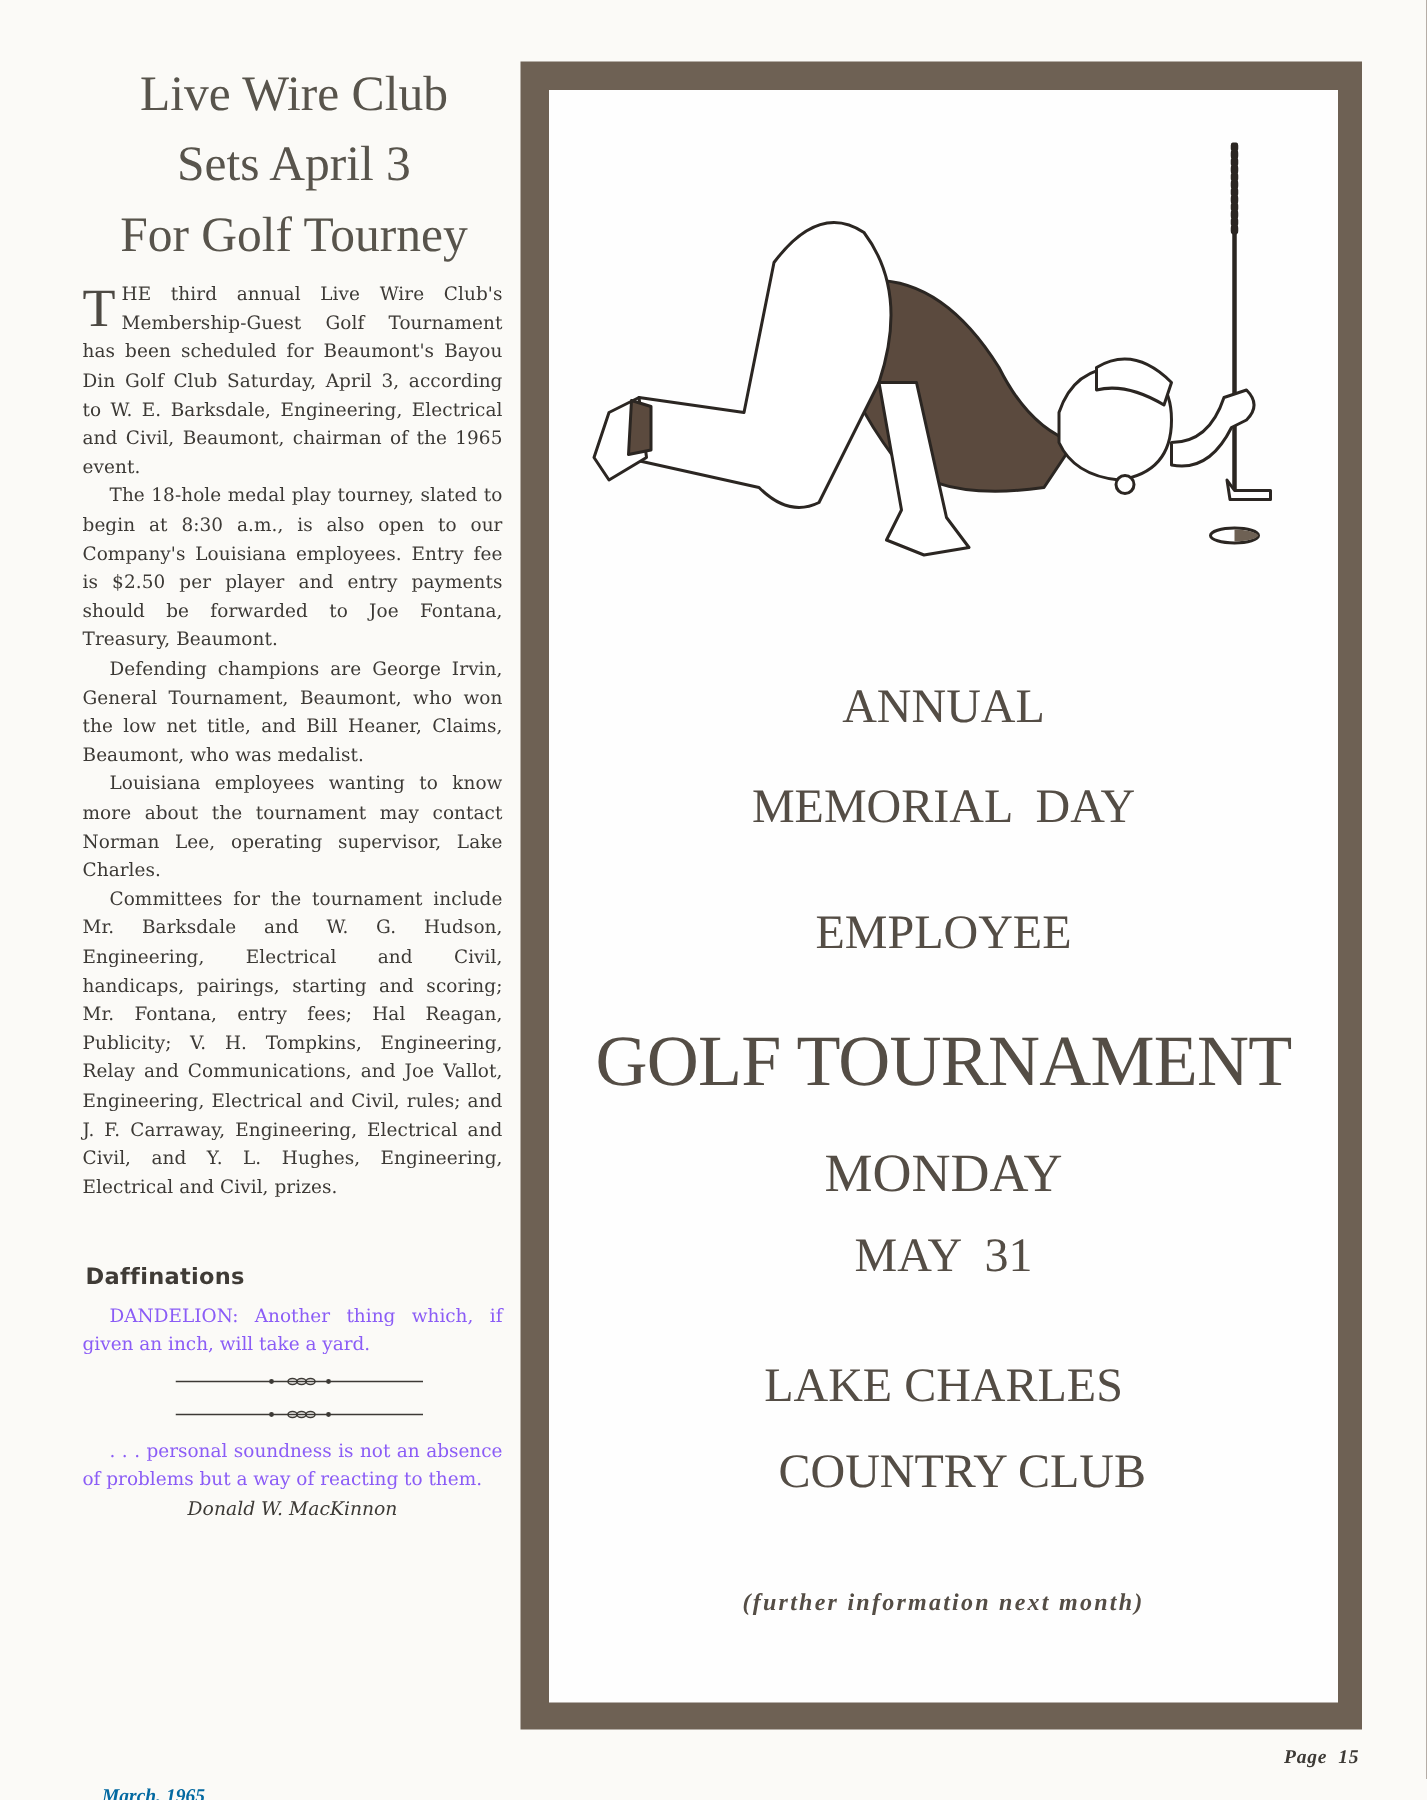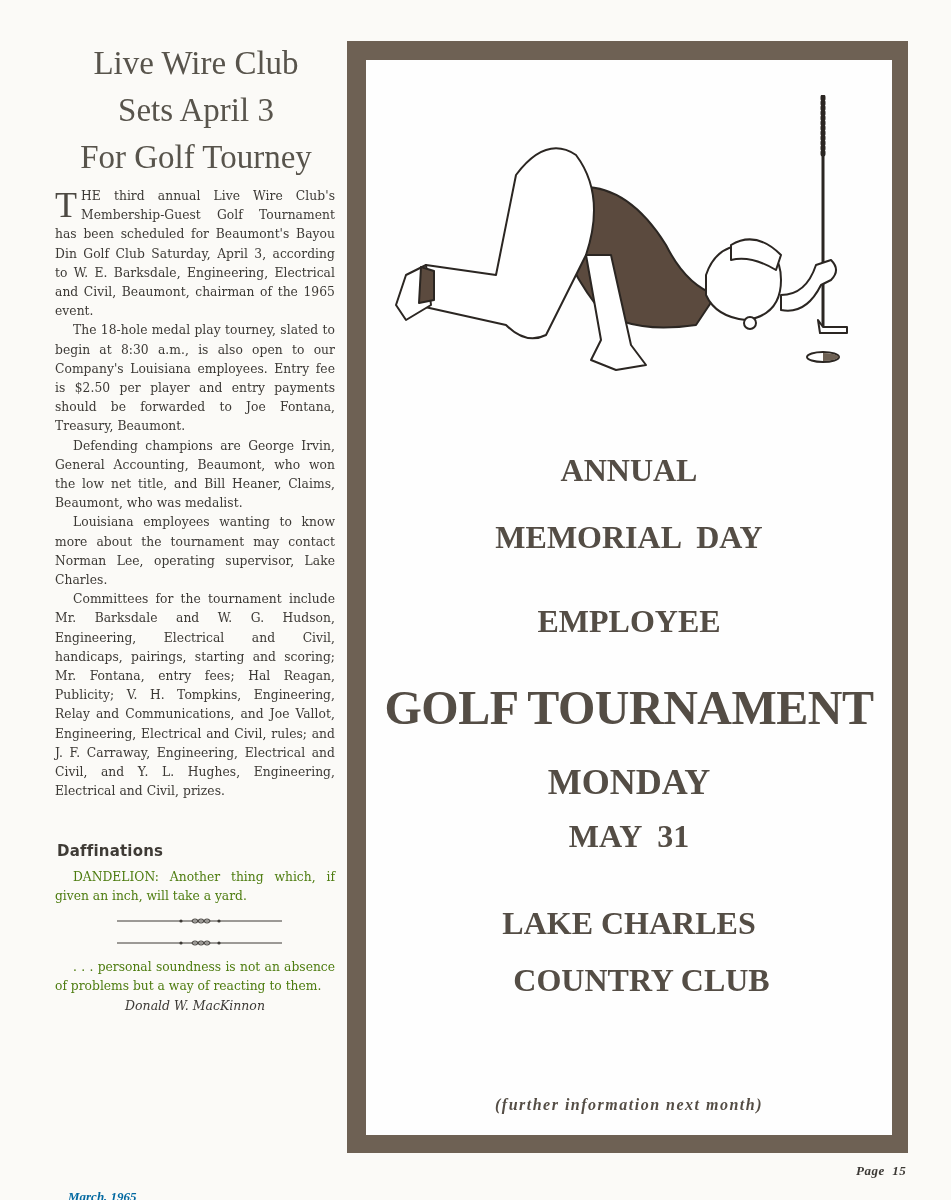--- a/index.html
+++ b/index.html
@@ -25,21 +25,21 @@
   .dropcap {
     float: left; font-family: "Liberation Serif", serif;
     font-size: 36px; line-height: 30px; margin: 3px 4px 0 0; color: #4d4943;
   }
   .sub-head {
     font-family: "DejaVu Sans", sans-serif; font-weight: bold;
     font-size: 15px; color: #3f3b36; margin: 40px 0 8px 2px; letter-spacing: 0.2px;
   }
   .def p {
     margin: 0; font-size: 12.3px; line-height: 19.2px; text-align: justify;
-    text-indent: 18px; color: #4d7c0f;
+    text-indent: 18px; color: #8b5cf6;
   }
   .divider {
     position: relative; width: 165px; height: 14px; margin: 8px auto 8px 62px;
   }
   .divider svg { display: block; }
   .attrib {
     text-align: center; font-style: italic; font-size: 12.5px;
     line-height: 20px; color: #3c3935; margin-right: 0;
   }
   .footer-left {
@@ -55,38 +55,38 @@
   .frame {
     position: absolute; left: 347px; top: 41px; width: 561px; height: 1112px;
     background: #6e6154; box-sizing: border-box;
   }
   .frame-inner {
     position: absolute; left: 19px; top: 19px; right: 16px; bottom: 18px;
     background: #fefefe;
   }
   .flyer-text {
     position: absolute; left: 0; right: 0; text-align: center;
-    font-family: "Liberation Serif", serif; color: #544d45; font-weight: bold;
+    font-family: "Liberation Serif", serif; color: #544d45; font-weight: normal;
     white-space: nowrap;
   }
   .illus { position: absolute; left: 20px; top: 35px; }
 </style>
 </head>
 <body>
 
 <div class="left-col">
   <h1 class="headline">
     <span>Live Wire Club</span><br>
     <span>Sets April 3</span><br>
     <span>For Golf Tourney</span>
   </h1>
   <div class="body-text">
     <p class="first"><span class="dropcap">T</span><span>HE third annual Live Wire Club's Membership-Guest Golf Tournament has been scheduled for Beaumont's Bayou Din Golf Club Saturday, April 3, according to W. E. Barksdale, Engineering, Electrical and Civil, Beaumont, chairman of the 1965 event.</span></p>
     <p>The 18-hole medal play tourney, slated to begin at 8:30 a.m., is also open to our Company's Louisiana employees. Entry fee is $2.50 per player and entry payments should be forwarded to Joe Fontana, Treasury, Beaumont.</p>
-    <p>Defending champions are George Irvin, General Accounting, Beaumont, who won the low net title, and Bill Heaner, Claims, Beaumont, who was medalist.</p>
+    <p>Defending champions are George Irvin, General Tournament, Beaumont, who won the low net title, and Bill Heaner, Claims, Beaumont, who was medalist.</p>
     <p>Louisiana employees wanting to know more about the tournament may contact Norman Lee, operating supervisor, Lake Charles.</p>
     <p>Committees for the tournament include Mr. Barksdale and W. G. Hudson, Engineering, Electrical and Civil, handicaps, pairings, starting and scoring; Mr. Fontana, entry fees; Hal Reagan, Publicity; V. H. Tompkins, Engineering, Relay and Communications, and Joe Vallot, Engineering, Electrical and Civil, rules; and J. F. Carraway, Engineering, Electrical and Civil, and Y. L. Hughes, Engineering, Electrical and Civil, prizes.</p>
   </div>
 
   <div class="sub-head">Daffinations</div>
   <div class="def">
     <p>DANDELION: Another thing which, if given an inch, will take a yard.</p>
     <div class="divider">
       <svg width="165" height="14" viewBox="0 0 165 14">
         <line x1="0" y1="7" x2="165" y2="7" stroke="#3c3935" stroke-width="1"></line>
@@ -144,18 +144,18 @@
     </div>
 
     <div class="flyer-text" style="top:392px; font-size:32px;">ANNUAL</div>
     <div class="flyer-text" style="top:459px; font-size:32px; white-space:pre;">MEMORIAL  DAY</div>
     <div class="flyer-text" style="top:620px; font-size:48px; letter-spacing:-0.5px;">GOLF TOURNAMENT</div>
     <div class="flyer-text" style="top:543px; font-size:32px;">EMPLOYEE</div>
     <div class="flyer-text" style="top:701px; font-size:36px;">MONDAY</div>
     <div class="flyer-text" style="top:758px; font-size:32px; white-space:pre;">MAY  31</div>
     <div class="flyer-text" style="top:845px; font-size:32px;">LAKE CHARLES</div>
     <div class="flyer-text" style="top:902px; font-size:32px;margin-left:25px;">COUNTRY CLUB</div>
-    <div class="flyer-text" style="top:1036px; font-size:16px; font-style:italic; font-weight:bold; letter-spacing:1.5px;">(further information next month)</div>
+    <div class="flyer-text" style="top:1000px; font-size:16px; font-style:italic; font-weight:bold; letter-spacing:1.5px;">(further information next month)</div>
   </div>
 </div>
 
 <div class="footer-left">March, 1965</div>
 <div class="footer-right" style="white-space:pre;">Page  15</div>
 
 </body></html>

